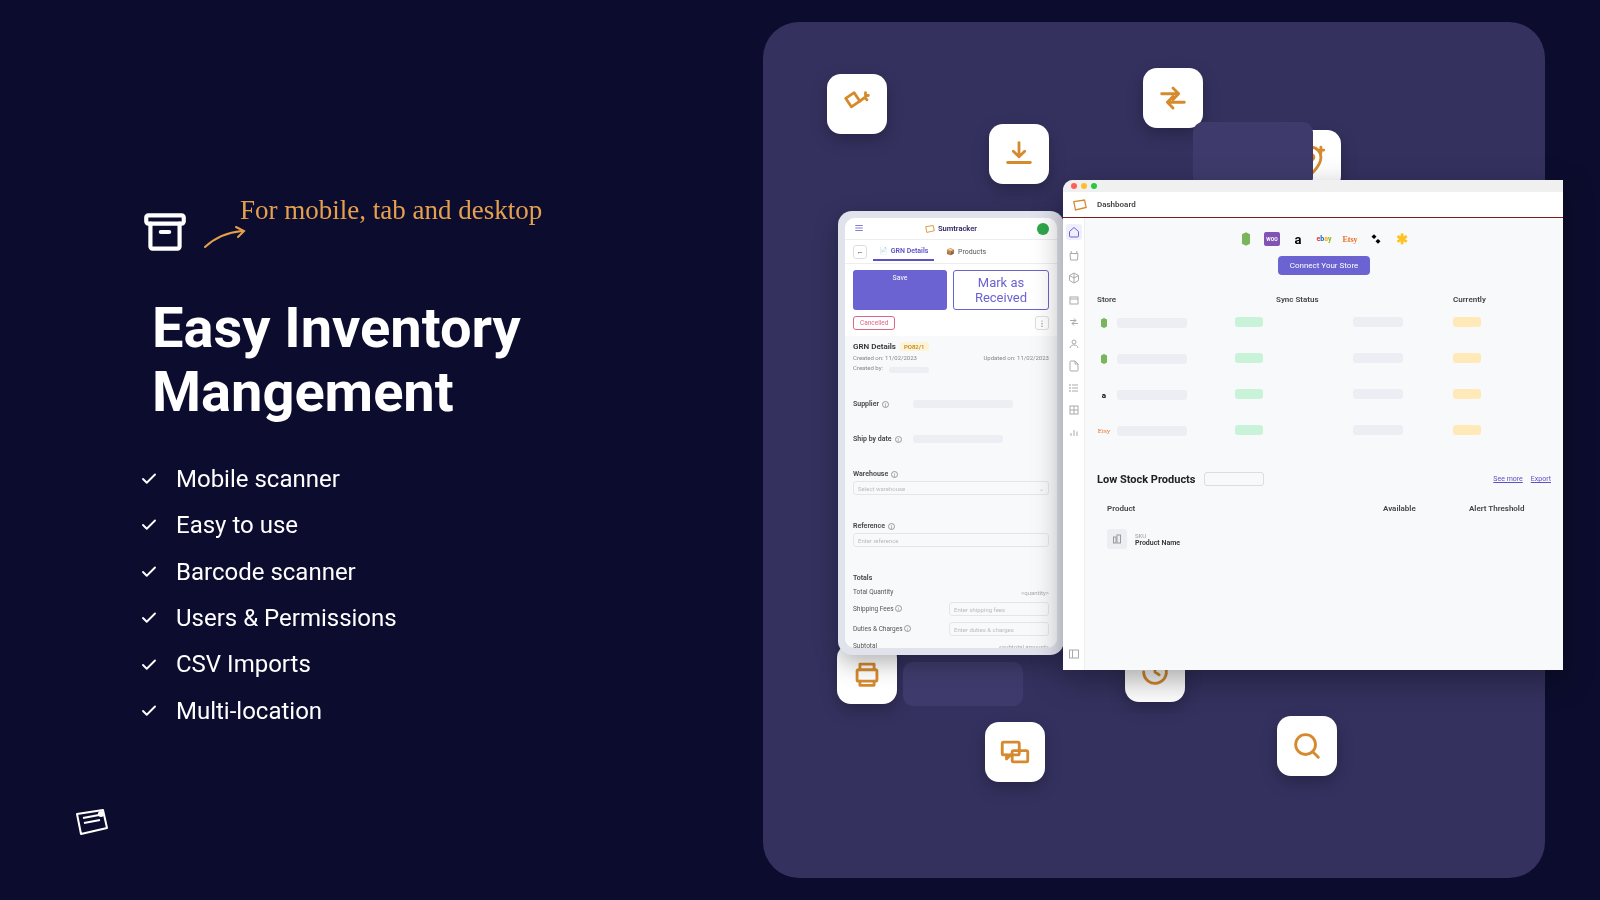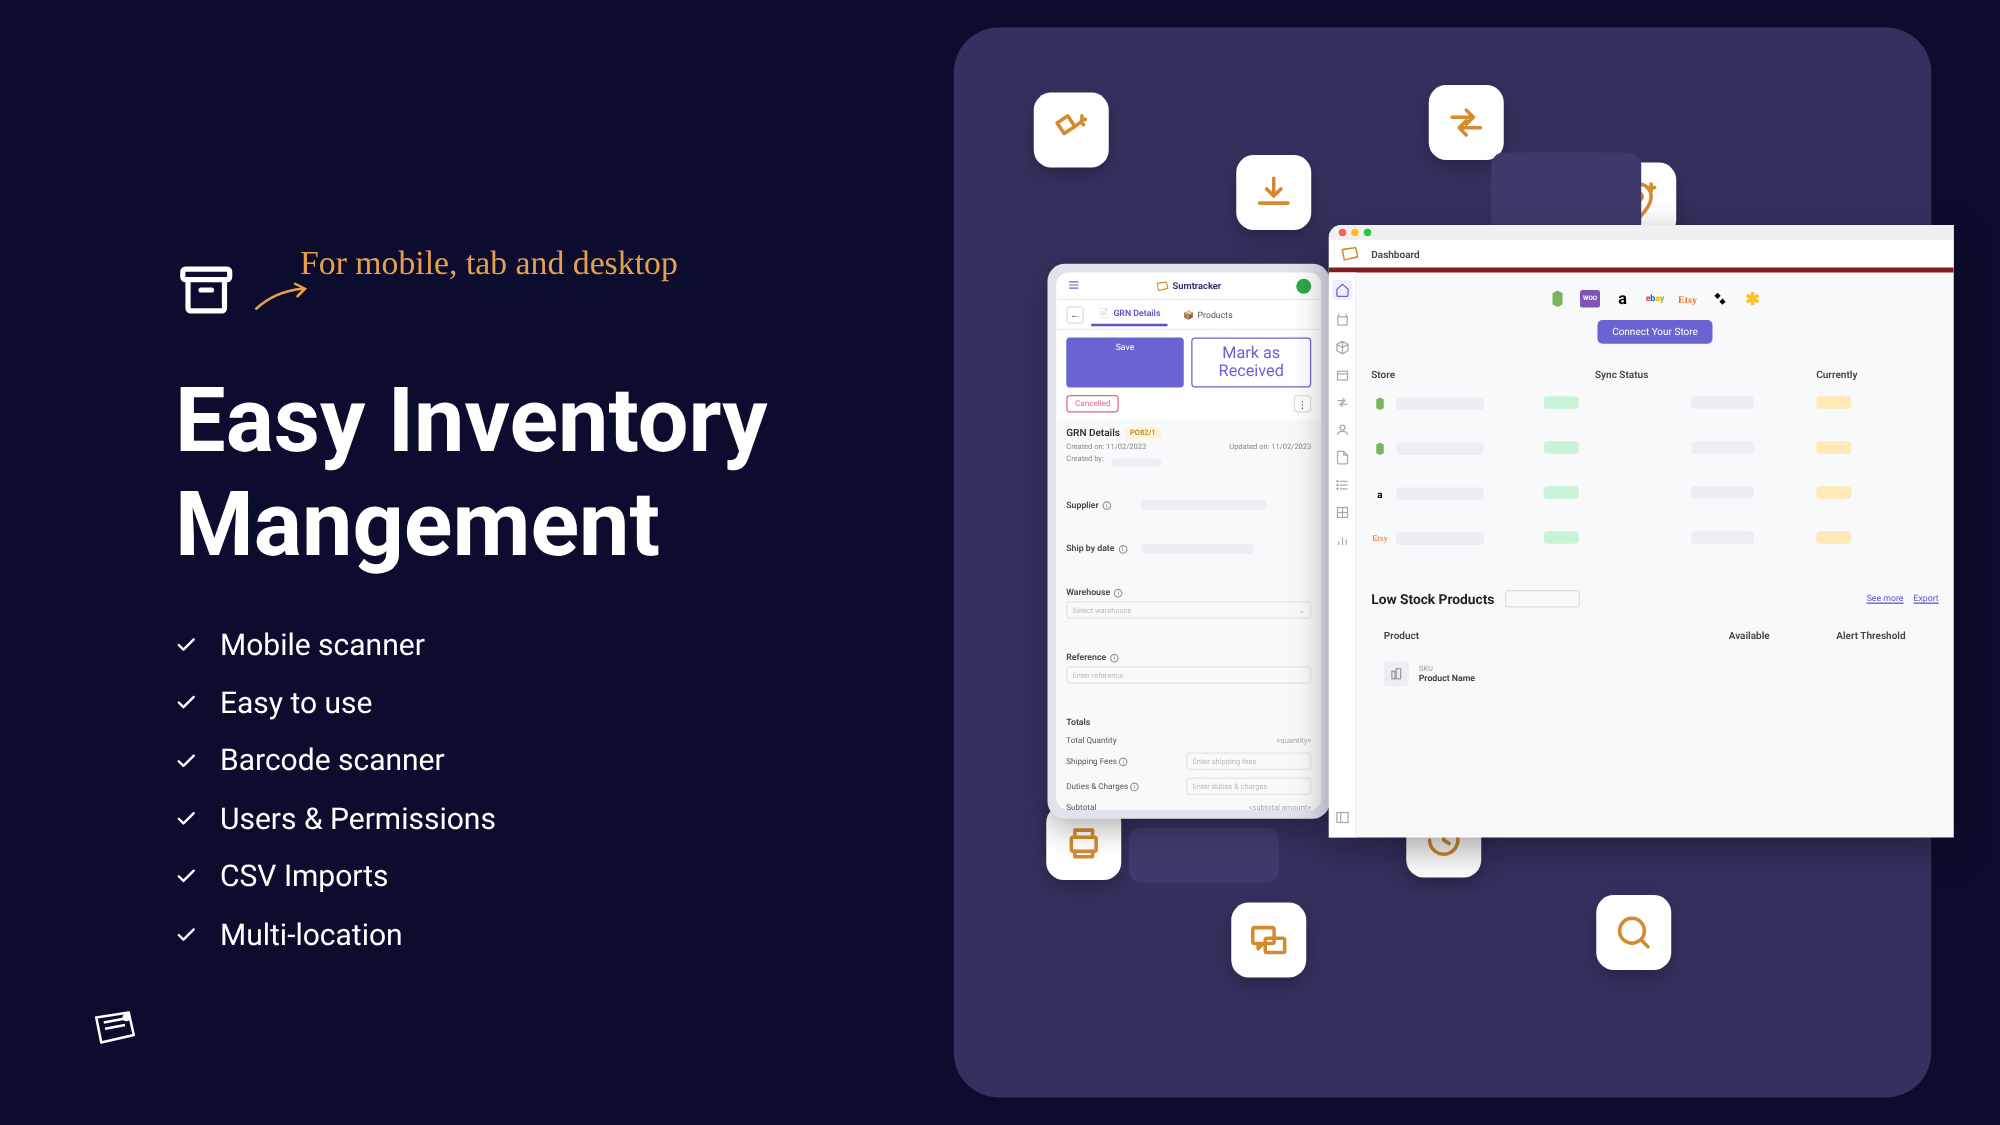--- a/index.html
+++ b/index.html
@@ -2,21 +2,21 @@
 <html><head>
 <meta charset="utf-8">
 <style>
   * { margin:0; padding:0; box-sizing:border-box; }
   body { width:1600px; height:900px; background:#0c0d2e; font-family:-apple-system,BlinkMacSystemFont,"Segoe UI",Roboto,sans-serif; color:#fff; overflow:hidden; position:relative; }
 
   .left-col { position:absolute; left:140px; top:195px; width:520px; }
   .handnote { font-family:"Comic Sans MS",cursive; color:#e6a04d; font-size:27px; margin-left:100px; margin-bottom:6px; }
   .arrow { position:absolute; left:200px; top:225px; }
   .box-icon { position:absolute; left:140px; top:207px; }
-  .heading { font-size:72px; font-weight:700; line-height:1.15; margin-top:70px; margin-bottom:35px; }
+  .heading { font-size:56px; font-weight:700; line-height:1.15; margin-top:70px; margin-bottom:35px;margin-left:12px; }
   .features { list-style:none; font-size:24px; line-height:1.6; }
   .features li { display:flex; align-items:center; gap:18px; margin-bottom:8px; }
   .check { display:inline-flex; }
 
   .logo-btm { position:absolute; left:75px; bottom:60px; }
 
   .right-panel { position:absolute; right:55px; top:22px; width:782px; height:856px; background:#34315f; border-radius:36px; }
 
   .chip { position:absolute; width:60px; height:60px; background:#fff; border-radius:14px; display:flex; align-items:center; justify-content:center; box-shadow:0 6px 16px rgba(0,0,0,0.25); }
   .chip svg { width:34px; height:34px; }
@@ -47,21 +47,21 @@
   .m-info { display:inline-block; width:7px; height:7px; border:0.8px solid #999; border-radius:50%; font-size:5px; text-align:center; line-height:6px; color:#999; }
   .m-input { border:1px solid #e5e5ea; border-radius:3px; height:14px; margin-top:3px; font-size:6px; color:#bbb; display:flex; align-items:center; padding:0 4px; justify-content:space-between; }
   .m-skel { height:8px; background:#eceef3; border-radius:3px; width:50px; margin-top:3px; }
   .m-totals { display:flex; justify-content:space-between; font-size:6.5px; color:#555; margin-top:6px; align-items:center; }
   .m-ph { color:#aaa; font-size:6px; }
 
   
   .desktop { position:absolute; left:300px; top:158px; width:500px; height:490px; background:#f8f9fb; border-radius:10px 0 0 0; box-shadow:0 10px 30px rgba(0,0,0,0.35); overflow:hidden; font-size:8px; color:#333; }
   .d-chrome { height:12px; background:#f0f0f0; display:flex; align-items:center; padding-left:8px; gap:4px; }
   .dot { width:6px; height:6px; border-radius:50%; }
-  .d-head { height:26px; background:#fff; display:flex; align-items:center; padding:0 10px; gap:10px; border-bottom:4px solid #7f1d1d; }
+  .d-head { height:26px; background:#fff; display:flex; align-items:center; padding:0 10px; gap:10px; border-bottom:1px solid #7f1d1d; }
   .d-logo { width:14px; height:12px; }
   .d-title { font-weight:600; color:#444; }
   .d-body { display:flex; height:calc(100% - 38px); }
   .d-nav { width:22px; background:#fff; border-right:1px solid #eee; display:flex; flex-direction:column; align-items:center; padding-top:6px; gap:10px; }
   .d-nav-icon { width:12px; height:12px; color:#aaa; }
   .d-nav-icon.active { background:#f0eefc; border-radius:3px; color:#6b63d1; padding:2px; width:16px; height:16px; }
   .d-nav-bottom { margin-top:auto; margin-bottom:10px; }
   .d-main { flex:1; padding:0; }
   .d-hero { text-align:center; padding:14px 0 10px; }
   .d-platforms { display:flex; justify-content:center; gap:10px; margin-bottom:10px; }

